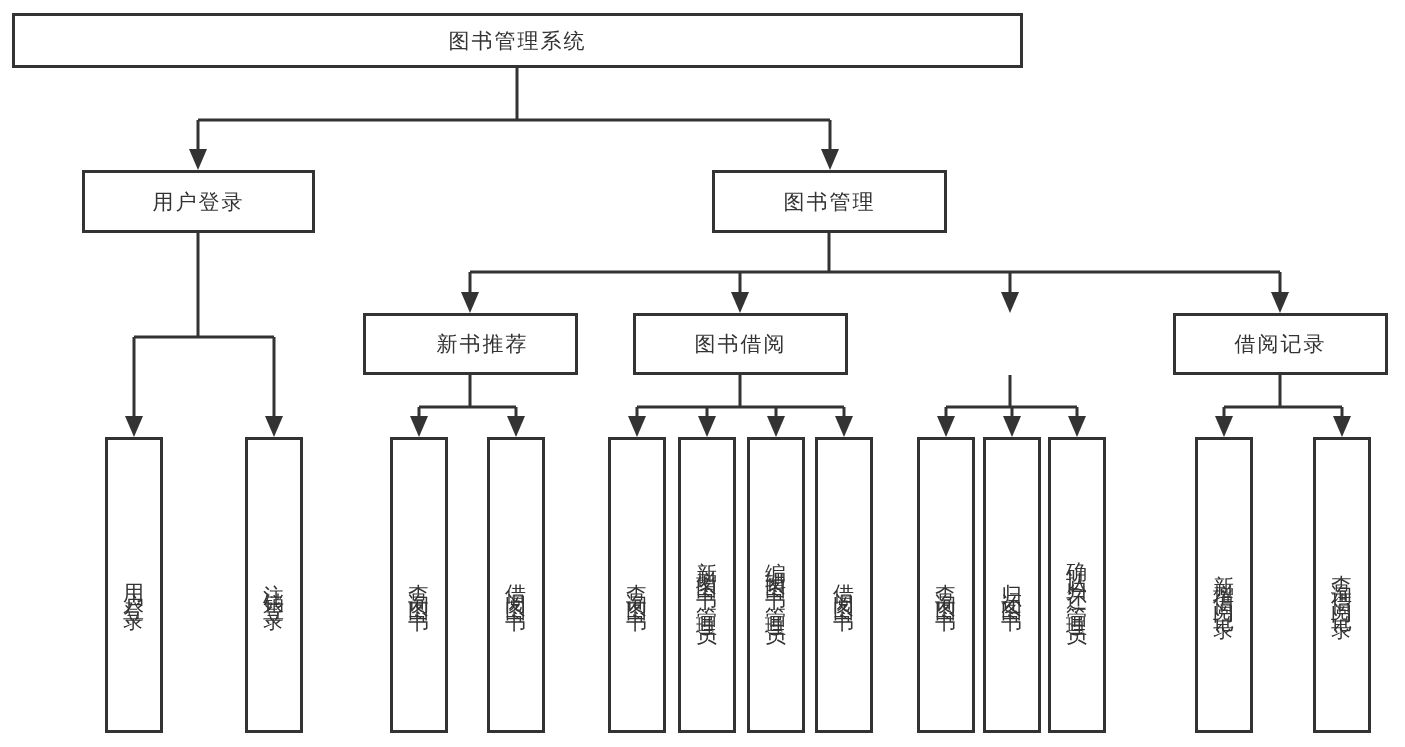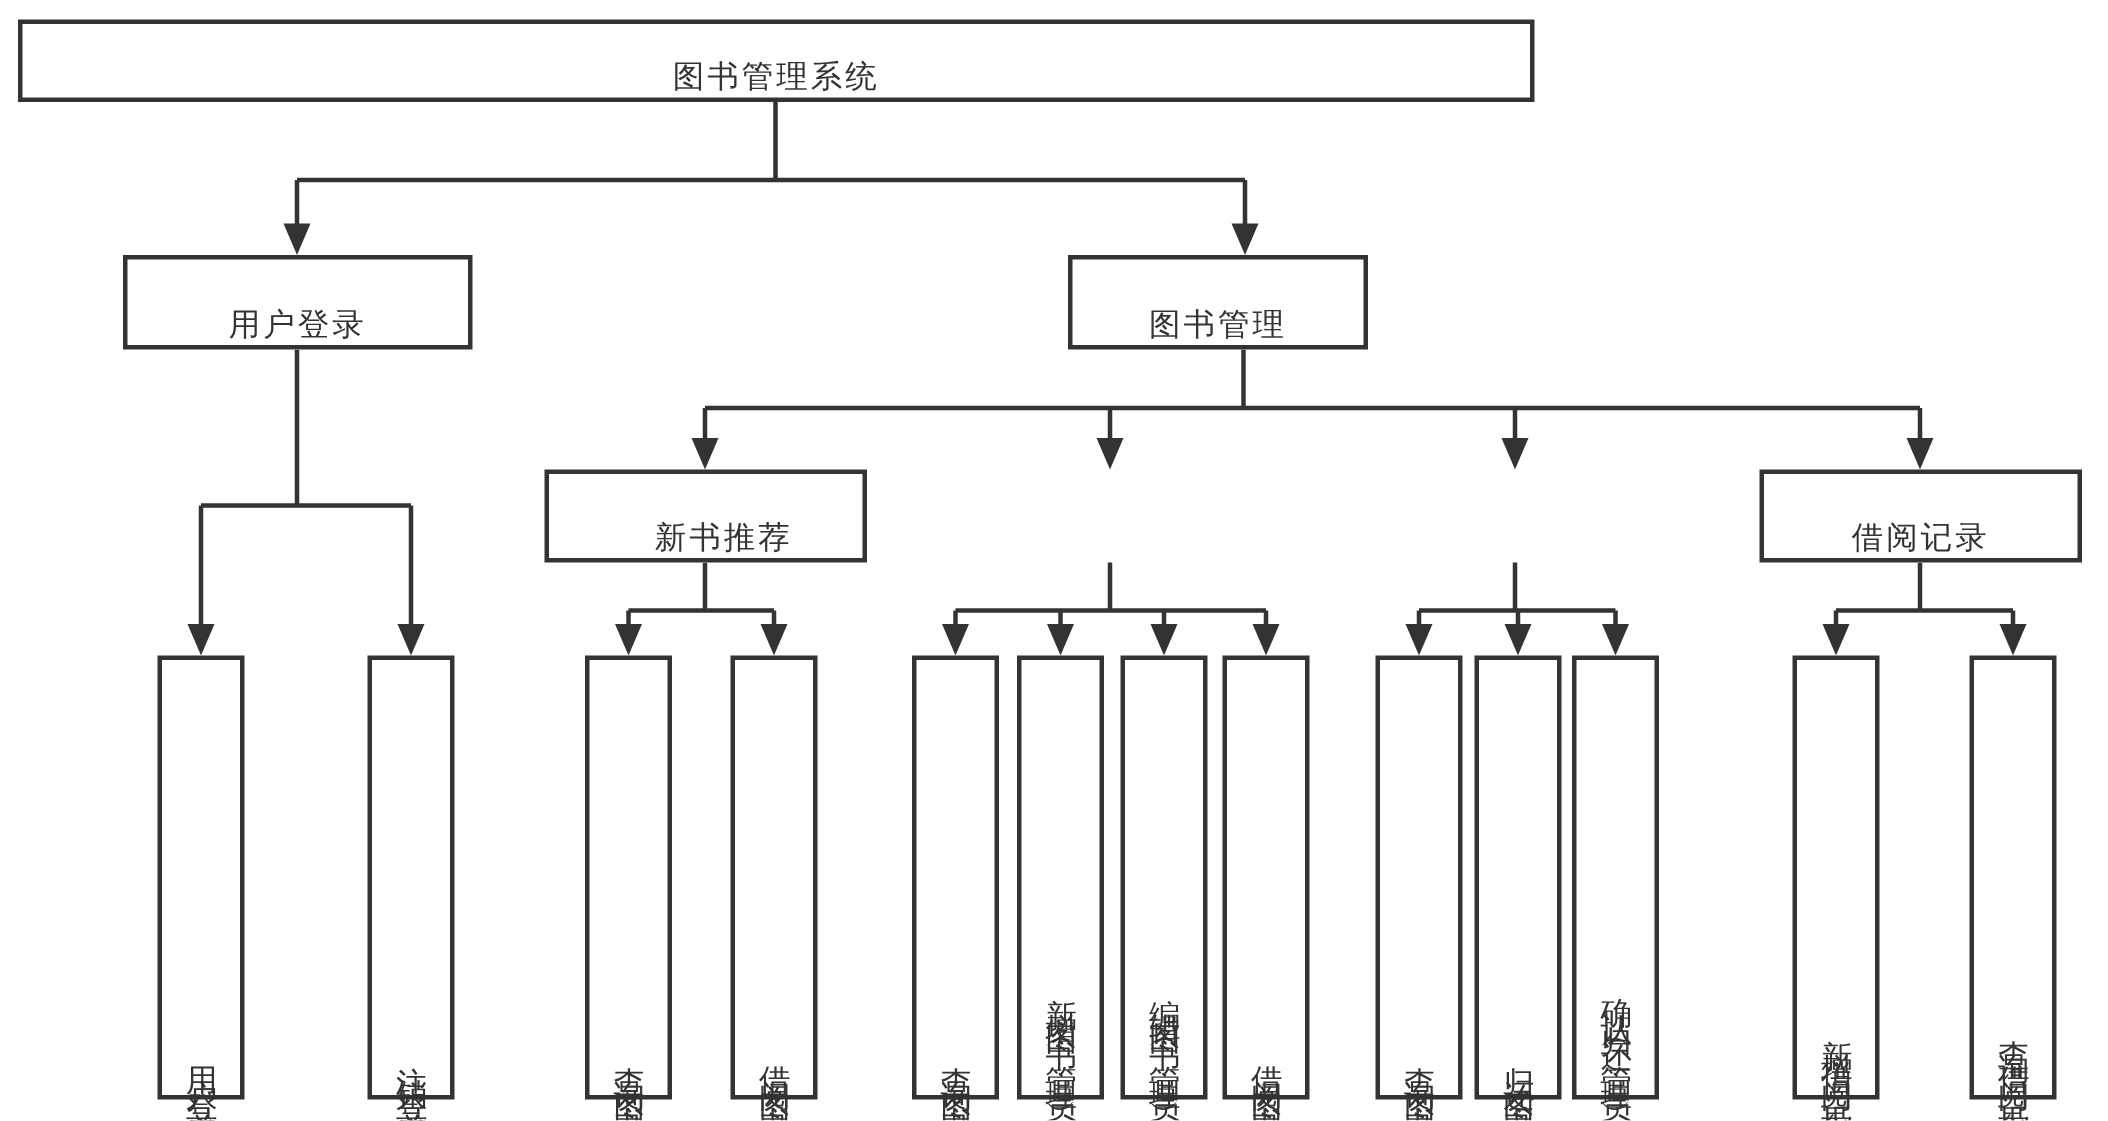--- a/index.html
+++ b/index.html
@@ -39,21 +39,21 @@
   .connectors polygon {
     fill: var(--line, #333);
     stroke: none;
   }
   .box {
     position: absolute;
     box-sizing: border-box;
     border: 3px solid var(--line, #333);
     background: var(--box-background, #fff);
     display: flex;
-    align-items: flex-end;
+    align-items: center;
     justify-content: center;
     color: var(--text, #333);
   }
   .h-label {
     font-size: 21px;
     letter-spacing: 2px;
     white-space: nowrap;
   }
   .v-label {
     writing-mode: vertical-rl;
@@ -125,26 +125,29 @@
     </g>
   </svg>
 
   <div class="box" style="left:12px; top:13px; width:1011px; height:55px;">
     <span class="h-label">图书管理系统</span>
   </div>
 
   <div class="box" style="left:82px; top:170px; width:233px; height:63px;">
     <span class="h-label">用户登录</span>
   </div>
-  <div class="box" style="left:712px; top:170px; width:200px; height:63px;">
+  <div class="box" style="left:712px; top:170px; width:235px; height:63px;">
     <span class="h-label">图书管理</span>
   </div>
 
   <div class="box lvl3" style="left:363px;padding-left:24px;">
     <span class="h-label">新书推荐</span>
+  </div>
+  <div class="box lvl3" style="left:633px;">
+    <span class="h-label">图书借阅</span>
   </div>
   <div class="box lvl3" style="left:1173px;">
     <span class="h-label">借阅记录</span>
   </div>
 
   <div class="box leaf" style="left:105px;">
     <span class="v-label">用户登录</span>
   </div>
   <div class="box leaf" style="left:245px;">
     <span class="v-label">注销登录</span>

